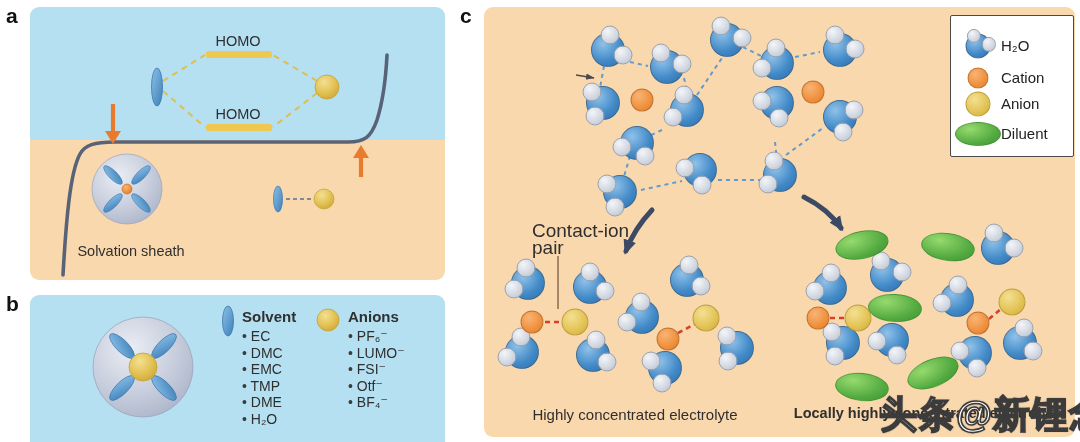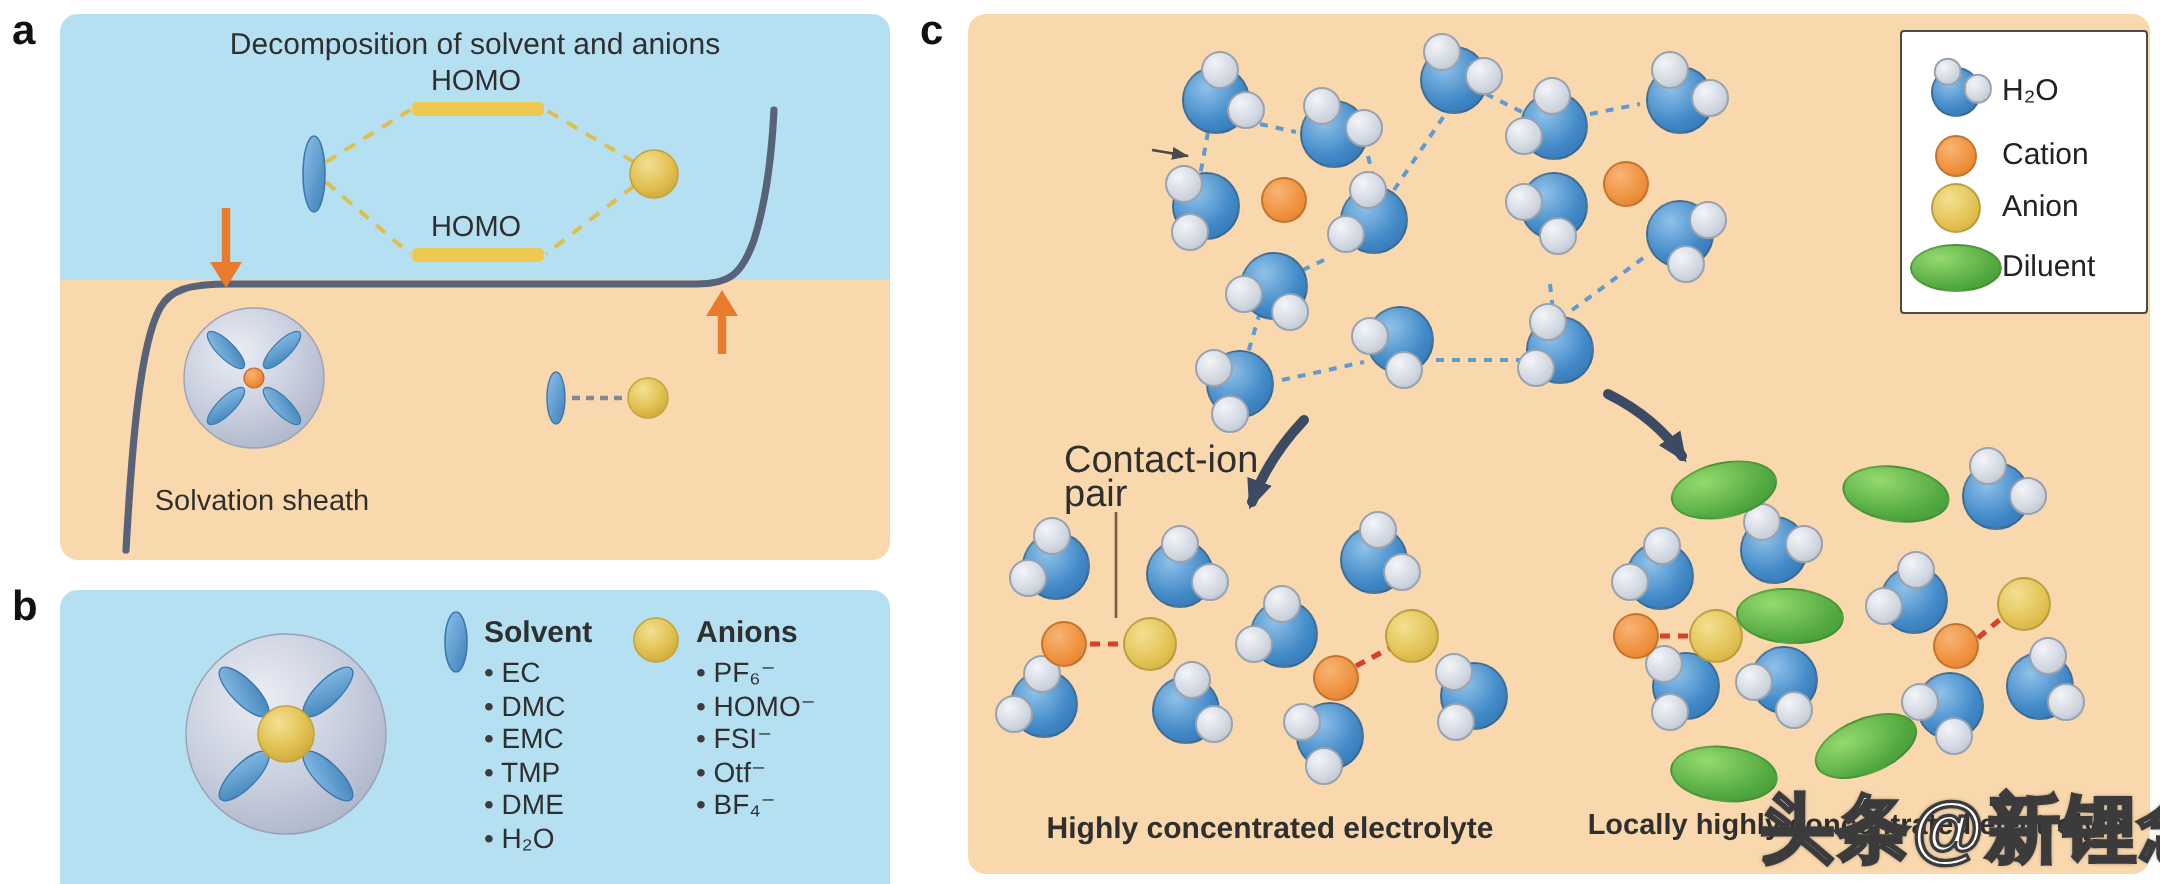--- a/index.html
+++ b/index.html
@@ -22,21 +22,21 @@
   #a-solv-cap{left:31px;top:236px;width:140px;font-size:14.5px;}
   #a-inter-cap{left:200px;top:211px;width:146px;font-size:14.5px;line-height:17.5px;}
   
   .b-title{position:absolute;top:13px;font-size:15px;font-weight:700;}
   .b-list{position:absolute;top:33px;font-size:14px;line-height:16.6px;}
   .b-item::before{content:"• ";color:#3c3c3c;}
   
   #c-hyd{left:10px;top:59px;width:90px;font-size:14px;line-height:17.5px;}
   #c-contact{left:48px;top:216px;width:110px;font-size:19px;line-height:16.5px;}
   #c-dilute{left:167px;top:207px;width:175px;font-size:15px;font-weight:700;}
-  #c-highly{left:10px;top:399px;width:282px;font-size:15px;font-weight:700;}
+  #c-highly{left:10px;top:399px;width:282px;font-size:15px;font-weight:400;}
   #c-locally{left:300px;top:398px;width:288px;font-size:14.5px;font-weight:700;}
   
   .water{position:absolute;width:0;height:0;}
   .oxy{position:absolute;border-radius:50%;transform:translate(-50%,-50%);
        background:radial-gradient(circle at 35% 30%, #8fc2ea, #4189c7 58%, #2f6ea8);
        border:1px solid rgba(60,85,110,.55);left:0;top:0;}
   .hyd{position:absolute;border-radius:50%;transform:translate(-50%,-50%);
        background:radial-gradient(circle at 35% 30%, #f3f5f8, #cfd5df 62%, #b4bcc9);
        border:1px solid #99a2b1;}
   .cation{position:absolute;border-radius:50%;transform:translate(-50%,-50%);width:21px;height:21px;
@@ -120,21 +120,20 @@
       <ellipse cx="111" cy="196" rx="4.2" ry="12.5" fill="url(#gBlueEll)" stroke="#3c77ad" stroke-width="0.6" transform="rotate(-45 111 196)"></ellipse>
       <circle cx="97" cy="182" r="5" fill="url(#gOrange)" stroke="#c06a28" stroke-width="0.6"></circle>
     </g>
 
     <g>
       <ellipse cx="248" cy="192" rx="4.5" ry="13" fill="url(#gBlueEll)" stroke="#3c77ad" stroke-width="0.7"></ellipse>
       <line x1="256" y1="192" x2="281" y2="192" stroke="#818898" stroke-width="2.2" stroke-dasharray="4 3"></line>
       <circle cx="294" cy="192" r="10" fill="url(#gYellow)" stroke="#c3a339" stroke-width="0.7"></circle>
     </g>
   </svg>
-  <div class="lbl ctr" id="a-title">Decomposition of solvent and anions</div>
   <div class="lbl ctr" id="a-lumo">HOMO</div>
   <div class="lbl ctr" id="a-homo">HOMO</div>
   <div class="lbl ctr" id="a-solv-cap">Solvation sheath</div>
 </div>
 
 <div class="panel-letter" style="left:6px;top:292px;">b</div>
 <div class="panel" id="panel-b">
   <svg class="layer" width="415" height="142" viewBox="0 0 415 142">
     <g>
       <circle cx="113" cy="72" r="50" fill="url(#gGray)" stroke="#98a0b5" stroke-width="0.7"></circle>
@@ -152,21 +151,21 @@
       <div class="b-item">EC</div>
       <div class="b-item">DMC</div>
       <div class="b-item">EMC</div>
       <div class="b-item">TMP</div>
       <div class="b-item">DME</div>
       <div class="b-item">H₂O</div>
     </div>
   <div class="b-title" style="left:318px;">Anions</div>
   <div class="b-list" style="left:318px;" id="b-anion-list">
       <div class="b-item">PF₆⁻</div>
-      <div class="b-item">HOMO⁻</div>
+      <div class="b-item">LUMO⁻</div>
       <div class="b-item">FSI⁻</div>
       <div class="b-item">Otf⁻</div>
       <div class="b-item">BF₄⁻</div>
     </div>
 </div>
 
 <div class="panel-letter" style="left:460px;top:4px;">c</div>
 <div class="panel" id="panel-c">
   <svg class="layer" id="c-svg" width="591" height="430" viewBox="0 0 591 430">
     <defs>

